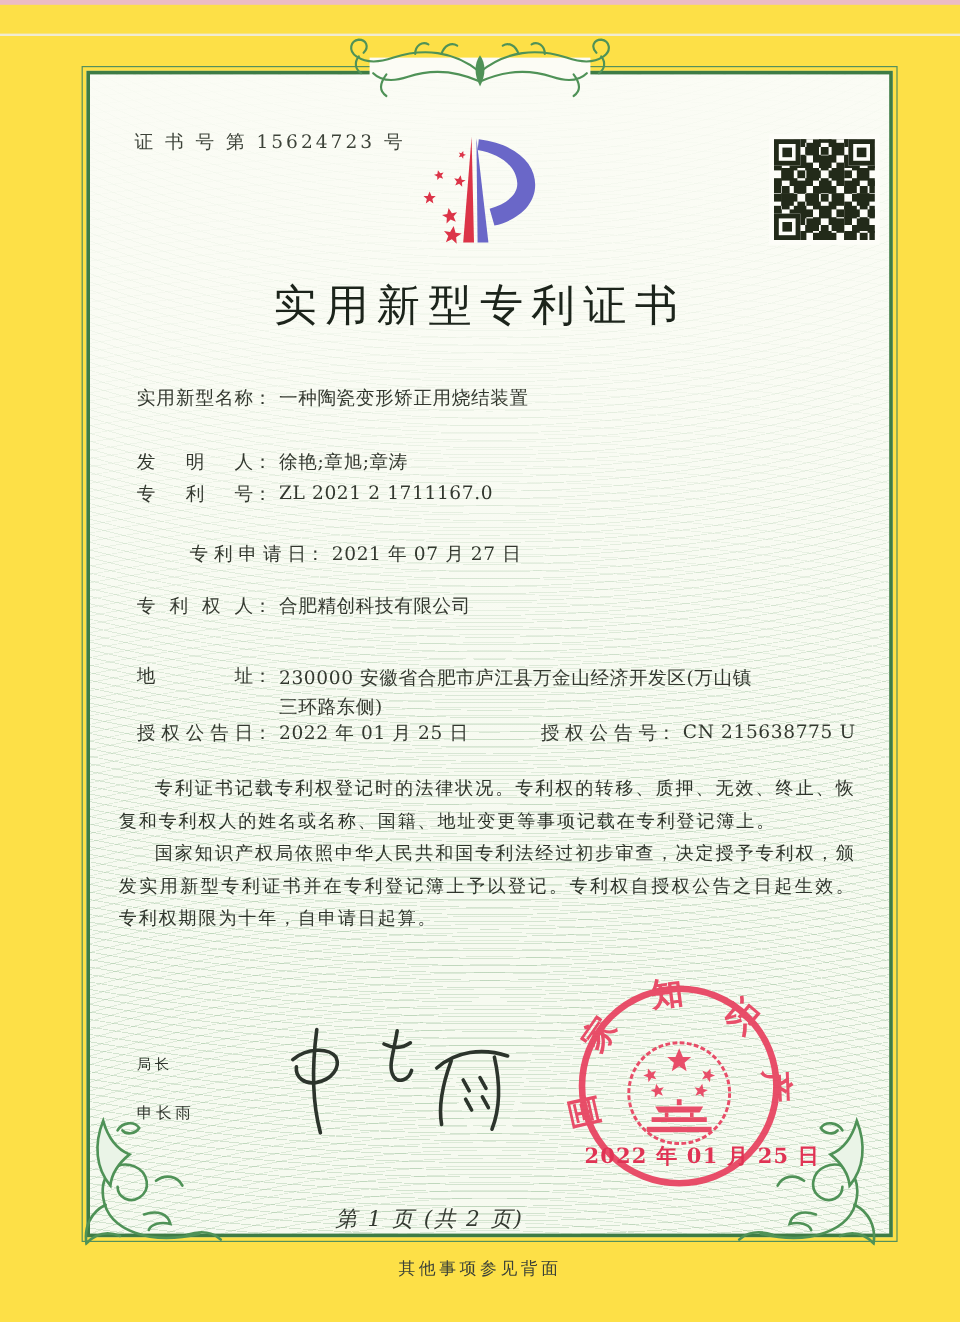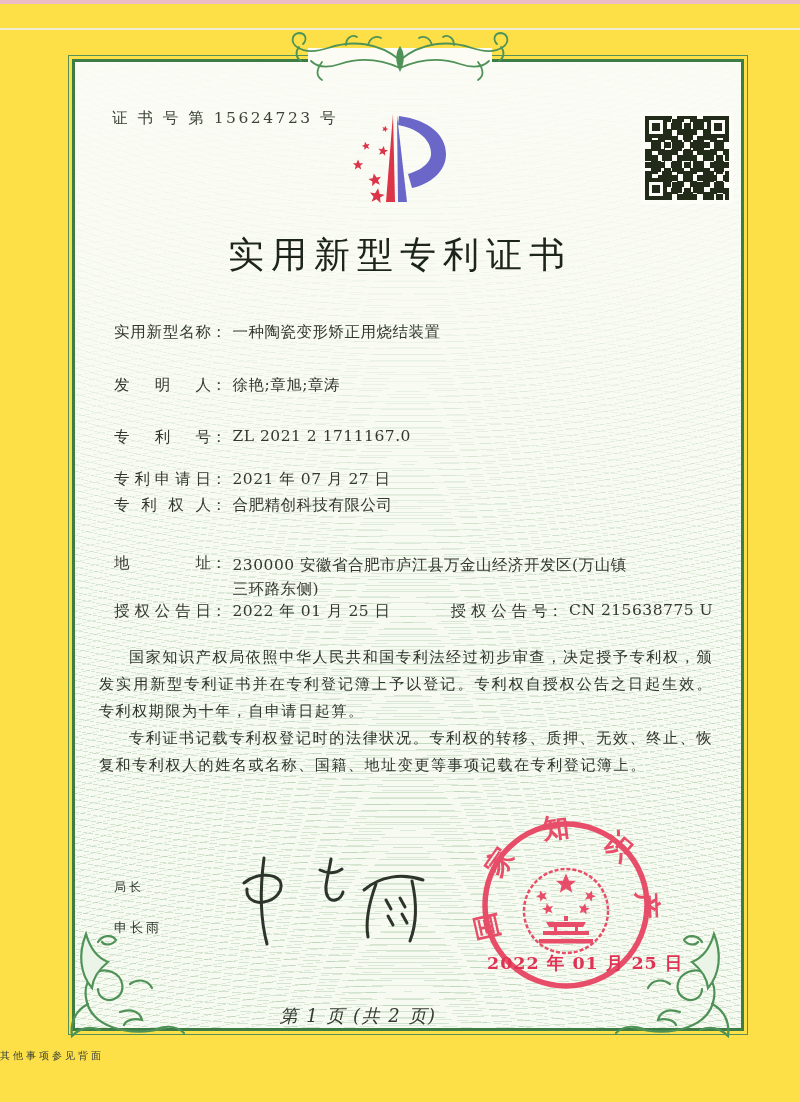--- a/index.html
+++ b/index.html
@@ -60,22 +60,22 @@
   .finder.tr { right:4px; top:4px; }
   .finder.bl { left:4px; bottom:4px; }
 
   .title {
     position:absolute; left:0; top:231px; width:800px;
     text-align:center; font-size:36px; font-weight:400;
     letter-spacing:7px; color:#1c241b;
   }
 
   .field-row { position:absolute; left:114px; font-size:15.5px; color:#33382f; white-space:nowrap; }
-  .fr1 { top:322px; } .fr2 { top:375px; } .fr3 { top:427px; }
-  .fr4 { top:469px; } .fr5 { top:495px; } .fr6 { top:553px; white-space:normal; }
+  .fr1 { top:322px; } .fr2 { top:375px; } .fr3 { top:402px; }
+  .fr4 { top:452px;margin-left:44px; } .fr5 { top:495px; } .fr6 { top:553px; white-space:normal; }
   .fr7 { top:601px; display:flex; }
   .flabel {
     display:inline-block; width:97px; vertical-align:top;
     text-align:justify; text-align-last:justify; text-justify:inter-character;
   }
   .fcolon { display:inline-block; vertical-align:top; margin-right:6px; }
   .fvalue { display:inline-block; vertical-align:top; letter-spacing:0.5px; }
   .fr6 .fvalue { width:404px; line-height:24px; }
   .pair2 { margin-left:60px; }
 
@@ -94,22 +94,22 @@
   .seal-date {
     position:absolute; left:487px; top:951px;
     font-size:17.5px; font-weight:600; letter-spacing:1px; color:#e03354;
   }
 
   .page-info {
     position:absolute; left:0; top:1004px; width:716px; text-align:center;
     font-size:18px; letter-spacing:1.5px; color:#343a31;font-style:italic;
   }
   .footer-note {
-    position:absolute; left:0; top:1049px; width:800px; text-align:left;
-    font-size:10px; letter-spacing:3px; color:#3b4137;
+    position:absolute; left:0; top:1049px; width:800px; text-align:center;
+    font-size:14px; letter-spacing:3px; color:#3b4137;
   }
 </style>
 </head>
 <body>
 
 <div class="page">
 
   <div class="edge-pink"></div>
   <div class="edge-cream"></div>
 
@@ -203,22 +203,22 @@
   <div class="field-row fr7">
     <div>
       <span class="flabel">授权公告日</span><span class="fcolon">：</span><span class="fvalue">2022 年 01 月 25 日</span>
     </div>
     <div class="pair2">
       <span class="flabel">授权公告号</span><span class="fcolon">：</span><span class="fvalue">CN 215638775 U</span>
     </div>
   </div>
 
   <div class="paras">
+    <p>专利证书记载专利权登记时的法律状况。专利权的转移、质押、无效、终止、恢复和专利权人的姓名或名称、国籍、地址变更等事项记载在专利登记簿上。</p>
     <p>国家知识产权局依照中华人民共和国专利法经过初步审查，决定授予专利权，颁发实用新型专利证书并在专利登记簿上予以登记。专利权自授权公告之日起生效。专利权期限为十年，自申请日起算。</p>
-    <p>专利证书记载专利权登记时的法律状况。专利权的转移、质押、无效、终止、恢复和专利权人的姓名或名称、国籍、地址变更等事项记载在专利登记簿上。</p>
   </div>
 
   <div class="signer-title">局长</div>
   <div class="signer-name">申长雨</div>
 
   <svg class="signature" viewBox="0 0 220 100">
     <g stroke="#2c342c" stroke-width="3" fill="none" stroke-linecap="round" stroke-linejoin="round">
       <path d="M 48,10 C 44,40 44,70 51,96"></path>
       <path d="M 28,35 C 40,25 58,25 64,33 C 68,42 60,52 48,54 C 38,56 30,50 31,41"></path>
       <path d="M 104,22 C 112,26 119,26 126,21"></path>

